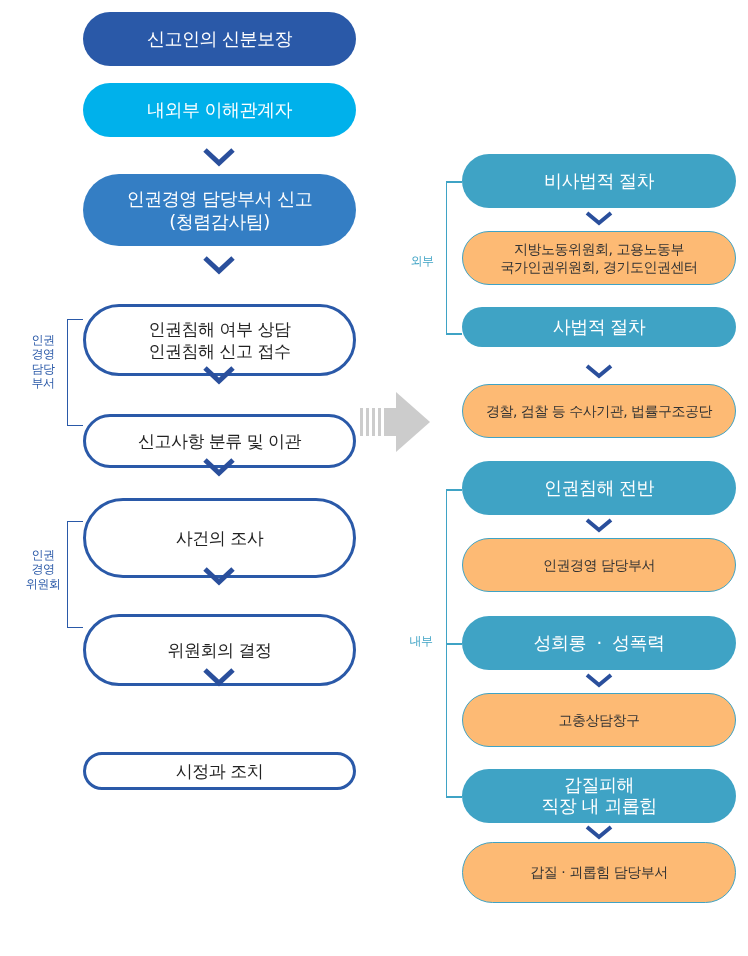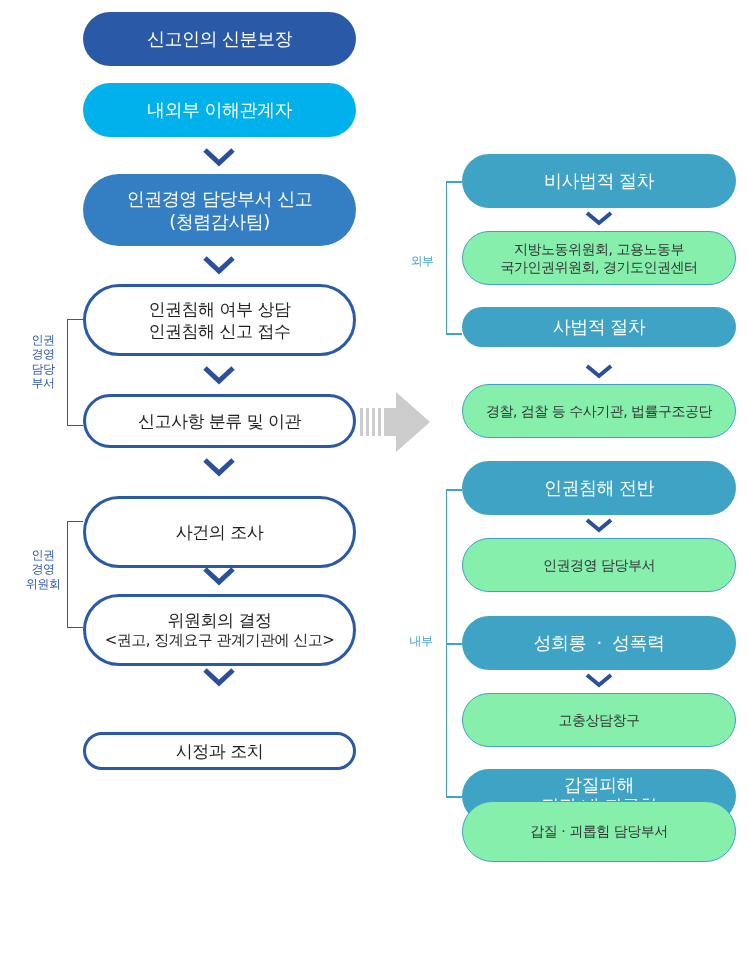--- a/index.html
+++ b/index.html
@@ -11,26 +11,26 @@
     display: flex; align-items: center; justify-content: center;
     text-align: center;
     border-radius: 999px;
     line-height: 1.3;
     letter-spacing: -0.5px;
   }
   .pill span { display: block; white-space: pre-line; }
 
   
   .l-solid { left: 83px; width: 273px; color: #fff; font-size: 18px; }
-  .l-outline { left: 83px; width: 273px; background: #fff; border: 3px solid #2a59a8; color: #222; font-size: 17px; }
+  .l-outline { left: 83px; width: 273px; background: #fff; border: 3px solid #2a59a8; color: #222; font-size: 17px; margin-top: 20px; }
   .l-outline .sub { font-size: 15px; }
 
   
   .r-solid { left: 462px; width: 274px; background: #3fa3c5; color: #fff; font-size: 18px; }
-  .r-outline { left: 462px; width: 274px; background: #86efac; border: 1.5px solid #3fa3c5; color: #333; font-size: 14px; }
+  .r-outline { left: 462px; width: 274px; background: #fdba74; border: 1.5px solid #3fa3c5; color: #333; font-size: 14px; }
 
   .chev {
     position: absolute; width: 34px; height: 20px;
   }
   .chev svg { display: block; }
 
   .bracket-l {
     position: absolute; border: 1.5px solid #2a59a8; border-right: none;
   }
   .bracket-r {
@@ -86,33 +86,32 @@
 <div class="pill l-outline" style="top:394px;height:54px;">
   <span>신고사항 분류 및 이관</span>
 </div>
 
 <div class="chev" style="left:202px;top:457px;">
   <svg width="34" height="20" viewBox="0 0 34 20">
       <polyline points="3,3 17,16 31,3" fill="none" stroke="#2a4f9c" stroke-width="5"></polyline>
     </svg>
 </div>
 
-<div class="pill l-outline" style="top:496px;height:72px;flex-direction:row;">
+<div class="pill l-outline" style="top:478px;height:80px;flex-direction:row;">
   <span>사건의 조사</span>
 </div>
 
 <div class="chev" style="left:202px;top:566px;">
   <svg width="34" height="20" viewBox="0 0 34 20">
       <polyline points="3,3 17,16 31,3" fill="none" stroke="#2a4f9c" stroke-width="5"></polyline>
     </svg>
 </div>
 
 <div class="pill l-outline" style="top:594px;height:72px;flex-direction:column;">
   <span>위원회의 결정</span>
-  <span class="sub">&lt;권고, 징계요구 관계기관에 신고&gt;</span>
 </div>
 
 <div class="chev" style="left:202px;top:667px;">
   <svg width="34" height="20" viewBox="0 0 34 20">
       <polyline points="3,3 17,16 31,3" fill="none" stroke="#2a4f9c" stroke-width="5"></polyline>
     </svg>
 </div>
 
 <div class="pill l-outline" style="top:732px;height:38px;">
   <span>시정과 조치</span>
@@ -202,15 +201,15 @@
 
 <div class="pill r-solid" style="top:769px;height:54px;line-height:1.15;">
   <span>갑질피해
 직장 내 괴롭힘</span>
 </div>
 <div class="chev" style="left:582px;top:823px;">
   <svg width="34" height="20" viewBox="0 0 34 20">
       <polyline points="5,4 17,14 29,4" fill="none" stroke="#2a4f9c" stroke-width="4"></polyline>
     </svg>
 </div>
-<div class="pill r-outline" style="top:801px;height:61px;">
+<div class="pill r-outline" style="top:842px;height:61px;">
   <span>갑질 · 괴롭힘 담당부서</span>
 </div>
 
 </body></html>

